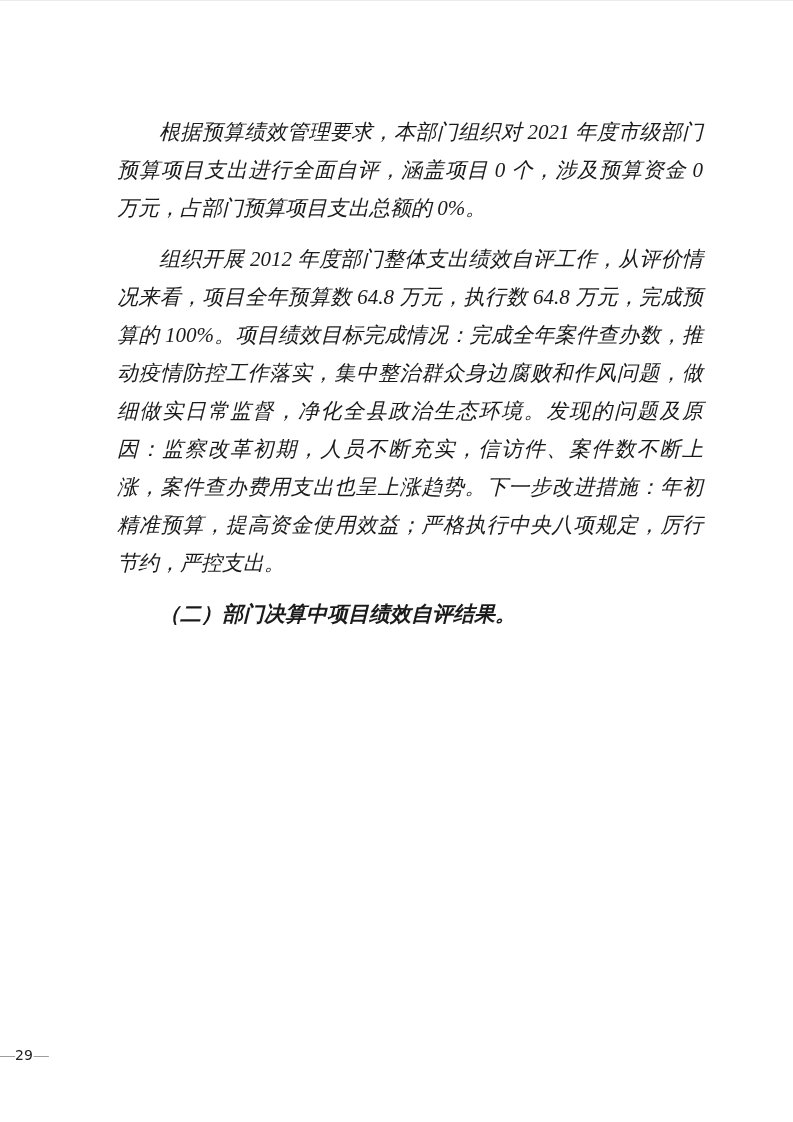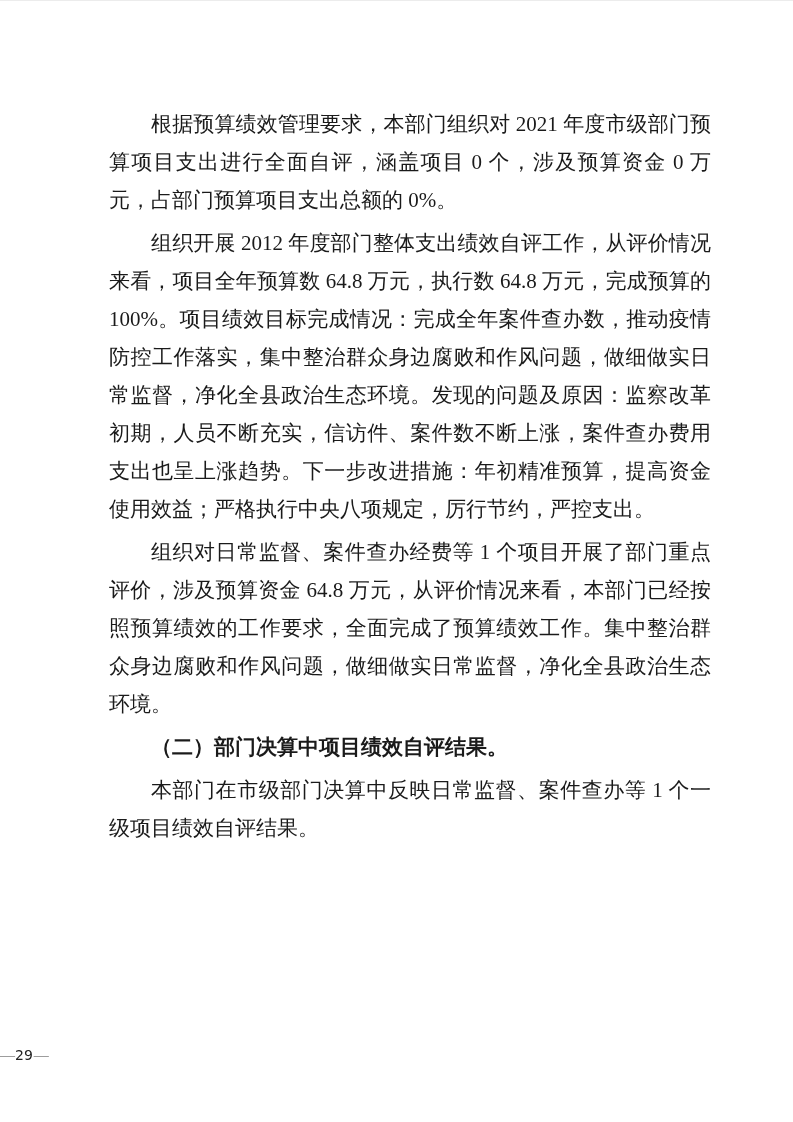--- a/index.html
+++ b/index.html
@@ -22,23 +22,24 @@
     left: 104px;
     top: 99px;
     width: 612px;
     font-size: 21px;
     line-height: 38px;
     color: #1a1a1a;
     text-align: justify;
     text-justify: inter-character;
   }
   .para {
-    margin: 5px;
+    margin: 13px;
     padding: 0;
     text-indent: 2em;
+    font-style: italic;
   }
   .heading {
     font-weight: bold;
   }
   .item-label {
     
     font-weight: normal;
   }
   .footer {
     position: absolute;
@@ -61,21 +62,19 @@
     font-size: 14px;
   }
 </style>
 </head>
 <body>
 
 <div class="page">
   <div class="content">
     <p class="para">根据预算绩效管理要求，本部门组织对 2021 年度市级部门预算项目支出进行全面自评，涵盖项目 0 个，涉及预算资金 0 万元，占部门预算项目支出总额的 0%。</p>
     <p class="para">组织开展 2012 年度部门整体支出绩效自评工作，从评价情况来看，项目全年预算数 64.8 万元，执行数 64.8 万元，完成预算的 100%。项目绩效目标完成情况：完成全年案件查办数，推动疫情防控工作落实，集中整治群众身边腐败和作风问题，做细做实日常监督，净化全县政治生态环境。发现的问题及原因：监察改革初期，人员不断充实，信访件、案件数不断上涨，案件查办费用支出也呈上涨趋势。下一步改进措施：年初精准预算，提高资金使用效益；严格执行中央八项规定，厉行节约，严控支出。</p>
-    <p class="para">组织对日常监督、案件查办经费等 1 个项目开展了部门重点评价，涉及预算资金 64.8 万元，从评价情况来看，本部门已经按照预算绩效的工作要求，全面完成了预算绩效工作。集中整治群众身边腐败和作风问题，做细做实日常监督，净化全县政治生态环境。</p>
     <p class="para heading">（二）部门决算中项目绩效自评结果。</p>
-    <p class="para">本部门在市级部门决算中反映日常监督、案件查办等 1 个一级项目绩效自评结果。</p>
   </div>
 
   <div class="footer">
     <span class="dash">—</span><span class="pagenum">29</span><span class="dash">—</span>
   </div>
 </div>
 
 </body></html>

